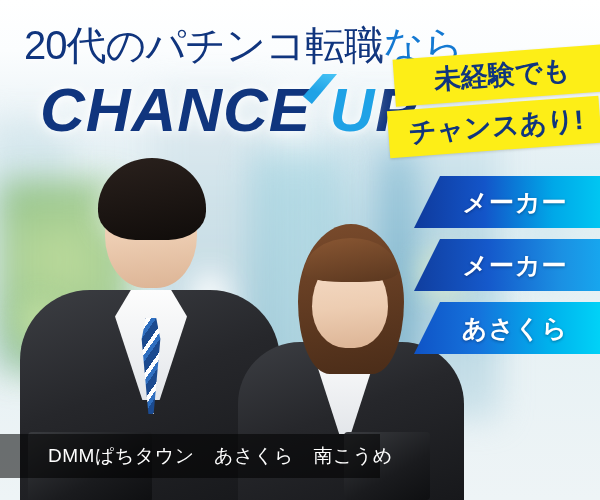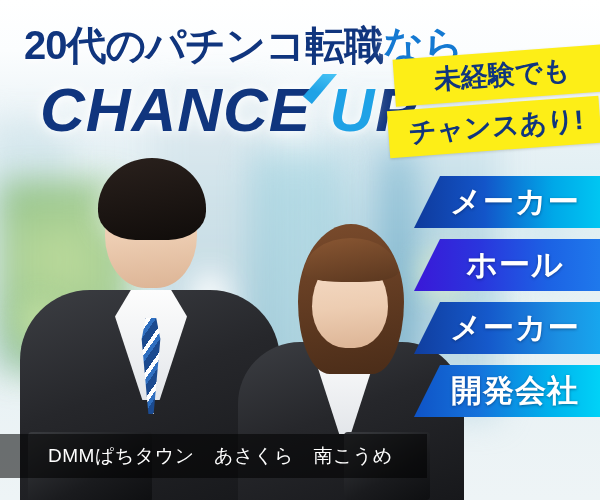--- a/index.html
+++ b/index.html
@@ -33,21 +33,21 @@
         background:repeating-linear-gradient(125deg,#1b4a8f 0 7px,#ffffff 7px 11px,#2f6fc0 11px 15px);}
   .head{ position:absolute; border-radius:48% 48% 44% 44%/55% 55% 45% 45%;
          background:linear-gradient(175deg,#f6ddc8 0%,#edcdb2 55%,#dcb495 100%); }
   .hair{ position:absolute; }
   .bag{ position:absolute; border-radius:4px;
         background:linear-gradient(150deg,#3a3c40,#1a1b1e 60%,#0e0f11); }
 
   
   .headline{
     position:absolute; left:24px; top:18px;
-    font-size:40px; font-weight:700; letter-spacing:-1px;
+    font-size:40px; font-weight:400; letter-spacing:-1px;
     color:#10357e; white-space:nowrap;
     text-shadow:0 0 8px rgba(255,255,255,.95),0 0 16px rgba(255,255,255,.9),
                 0 0 3px rgba(255,255,255,1);
   }
   .headline .nara{ color:#1479d2; }
 
   .logo{
     position:absolute; left:40px; top:74px;
     font-size:62px; font-weight:700; font-style:italic;
     letter-spacing:1px; color:#10357e; white-space:nowrap;
@@ -72,33 +72,33 @@
   }
   .badge-row.r1{ transform:rotate(-4.2deg); }
   .badge-row.r2{ transform:rotate(-4.2deg) translate(-6px,4px); }
 
   
   .cats{ position:absolute; right:0; top:176px; width:186px; }
   .cat{
     position:relative; height:52px; margin-bottom:11px;
     display:flex; align-items:center; justify-content:center;
     clip-path:polygon(26px 0,100% 0,100% 100%,0 100%);
-    color:#fff; font-size:31px; font-weight:700; letter-spacing:1px;
+    color:#fff; font-size:25px; font-weight:700; letter-spacing:1px;
     text-shadow:0 1px 3px rgba(0,20,60,.45);
     padding-left:16px;
   }
   .cat.c1{ background:linear-gradient(90deg,#0f3a9c 0%,#1355c9 38%,#00a8e8 75%,#00c6f2 100%); }
   .cat.c2{ background:linear-gradient(90deg,#3a18d8 0%,#2a35dd 35%,#1c62e4 72%,#1f79ec 100%); }
   .cat.c3{ background:linear-gradient(90deg,#103e9f 0%,#1559cb 40%,#1b8fe2 78%,#17a6ee 100%); }
   .cat.c4{ background:linear-gradient(90deg,#7a1ae8 0%,#5a2ae6 30%,#2a7ae8 70%,#12b9f0 100%); }
   .cat.c5{ background:linear-gradient(90deg,#0f53c6 0%,#1573dc 35%,#00b0ec 72%,#00d2f7 100%); }
 
   
   .caption{
-    position:absolute; left:0; bottom:22px; width:427px; height:44px;
+    position:absolute; left:0; bottom:22px; width:380px; height:44px;
     background:rgba(0,0,0,.55);
     display:flex; align-items:center;
   }
   .caption-text{
     color:#fff; font-size:19px; letter-spacing:.5px;
     padding-left:48px; white-space:nowrap;
   }
 </style>
 </head>
 <body>
@@ -164,28 +164,25 @@
 
   <div class="badge">
     <div class="badge-row r1">未経験でも</div>
     <div class="badge-row r2">チャンスあり!</div>
   </div>
 
   <div class="cats">
     <div class="cat c1">
       <span>メーカー</span>
     </div>
-    <div class="cat c2">
-      <span>ホール</span>
-    </div>
     <div class="cat c3">
       <span>メーカー</span>
     </div>
     <div class="cat c5">
-      <span>開発会社</span>
+      <span>あさくら</span>
     </div>
   </div>
 
   <div class="caption">
     <span class="caption-text">DMMぱちタウン　あさくら　南こうめ</span>
   </div>
 
 </div>
 
 </body></html>

